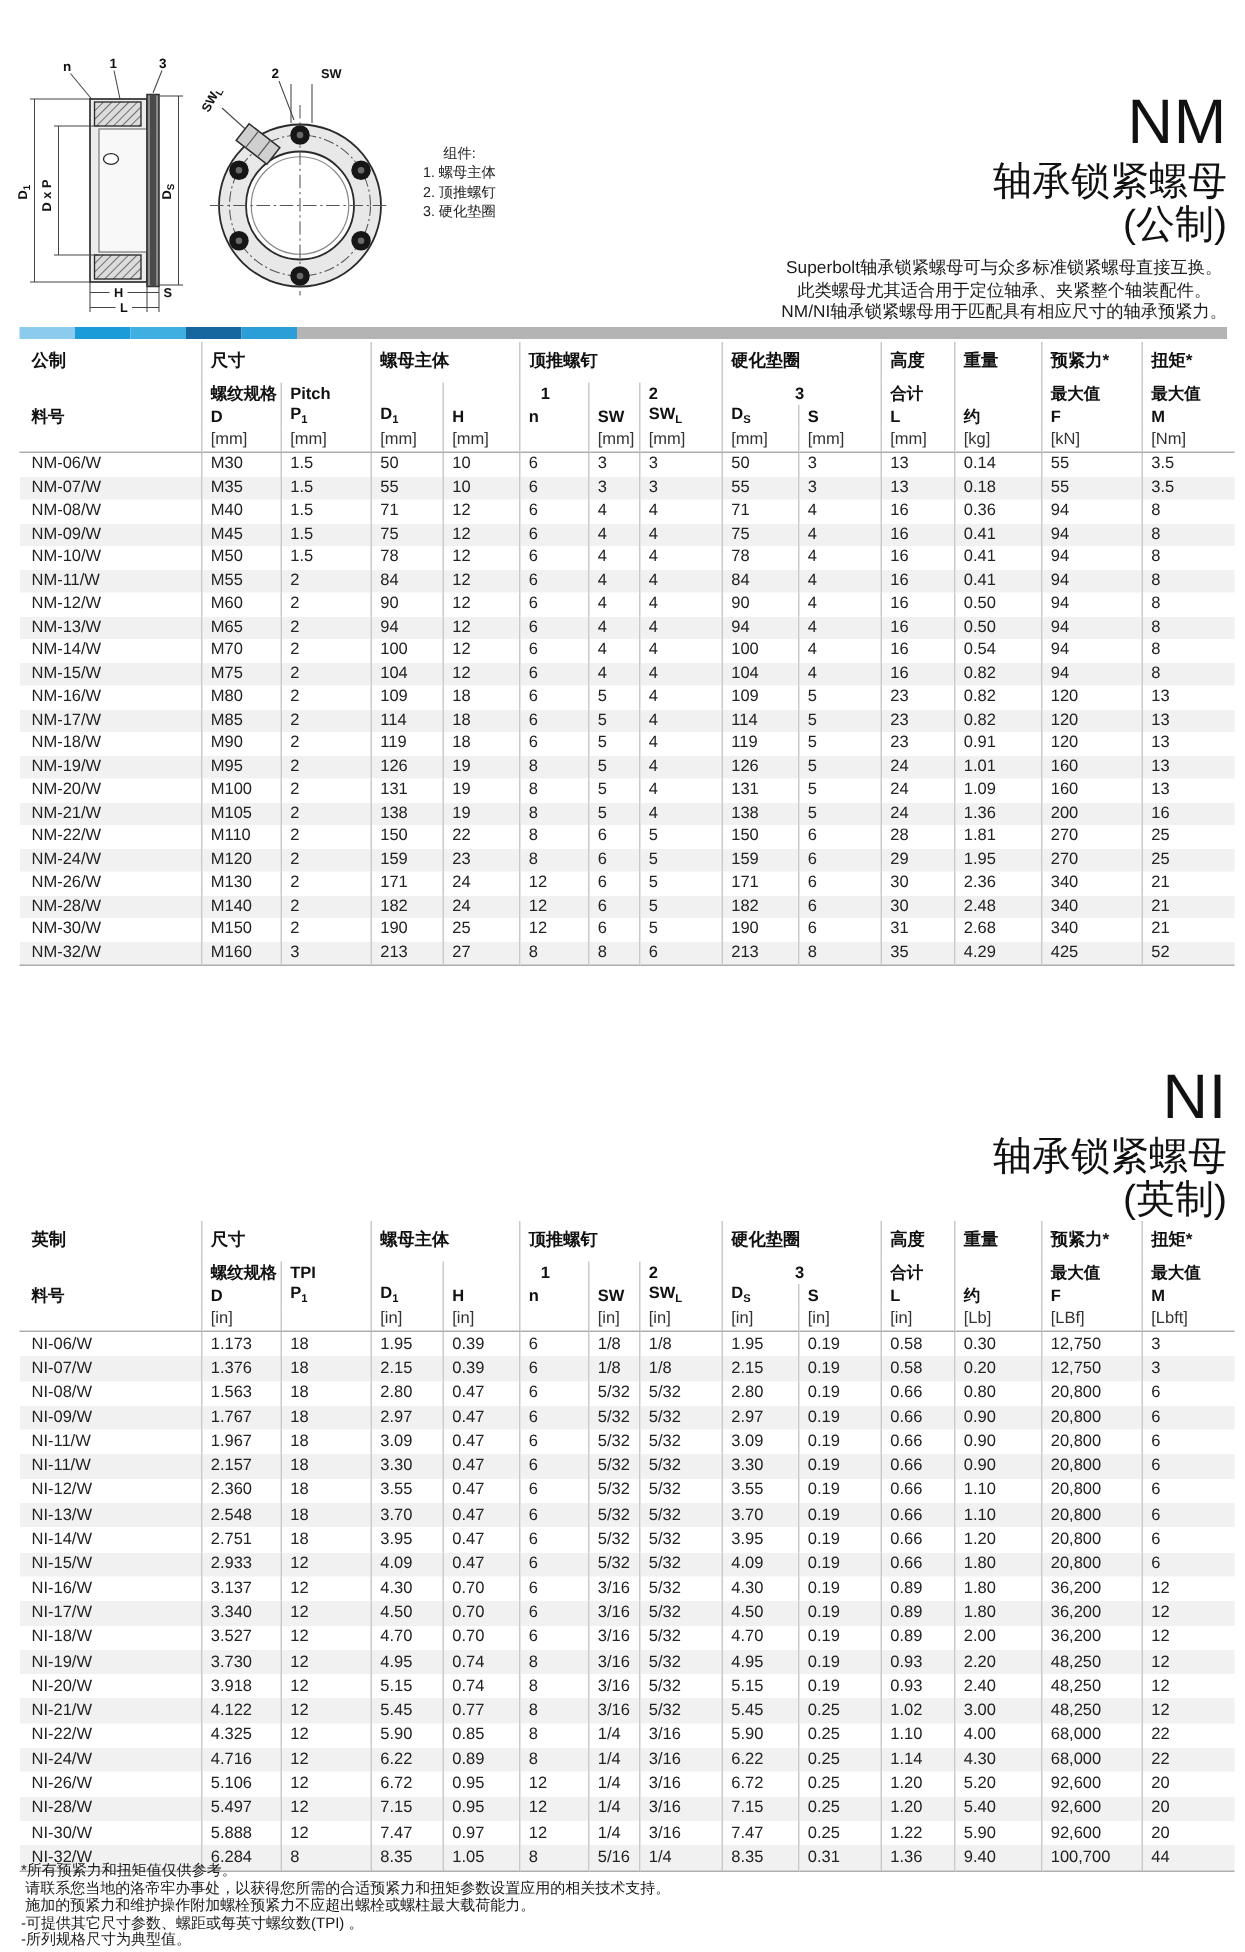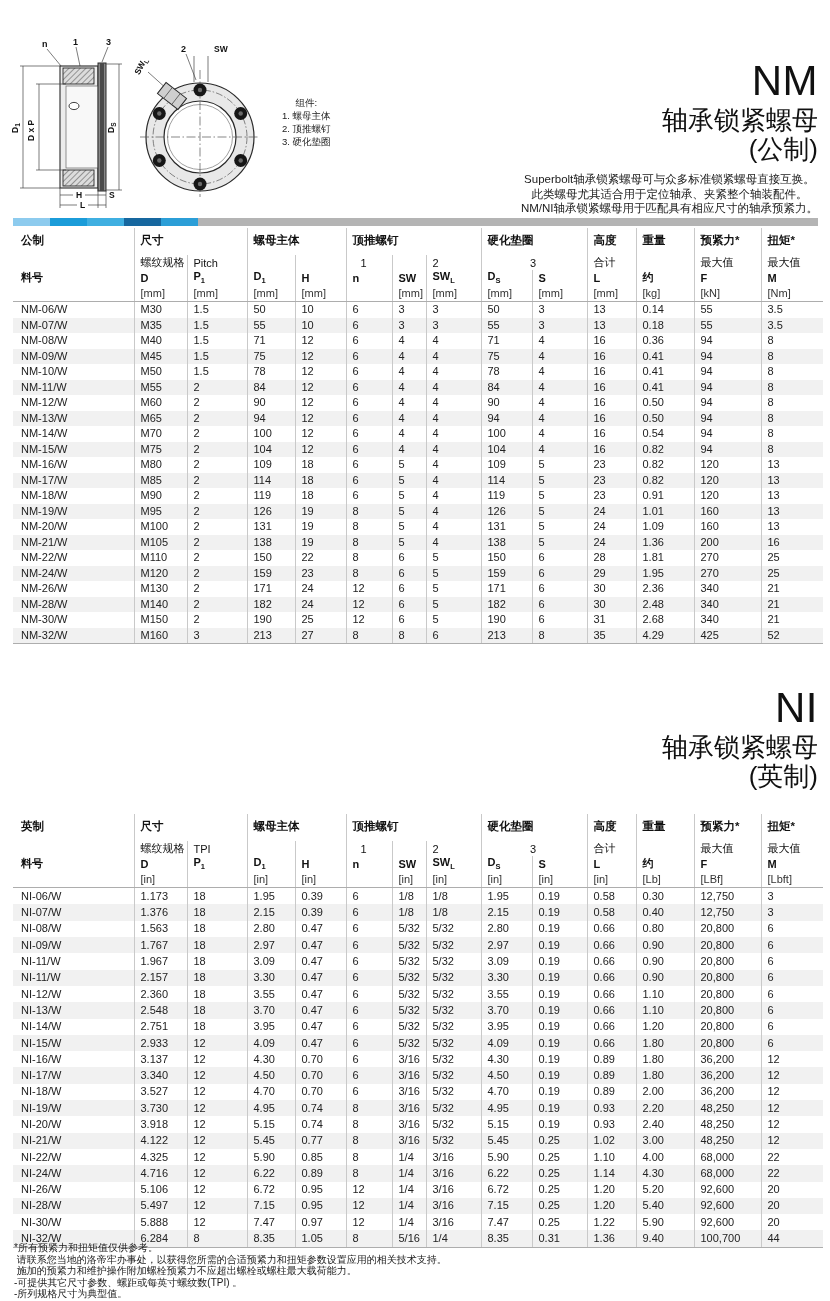--- a/index.html
+++ b/index.html
@@ -2,38 +2,38 @@
 <html><head>
 <meta charset="utf-8">
 <style>
   html,body{margin:0;padding:0;background:#fff;}
   body{font-family:"Liberation Sans","DejaVu Sans",sans-serif;color:#1a1a1a;}
   .page{position:relative;width:830px;height:1301px;background:#fff;overflow:hidden;}
 
   
   .titleblock{position:absolute;right:12px;text-align:right;}
   .tb-nm{top:56px;}
-  .tb-ni{top:683px;}
+  .tb-ni{top:706px;}
   .big{font-size:42px;line-height:50px;font-weight:300;color:#111;letter-spacing:.5px;}
   .subt{font-size:26px;line-height:29px;font-weight:300;color:#111;}
   .desc{margin-top:8px;font-size:11.5px;line-height:14.5px;color:#1a1a1a;text-align:center;}
 
   
   .bar{position:absolute;left:13px;top:218px;width:805px;height:8px;display:flex;}
   .bar .seg{height:100%;}
   .bar .fill{flex:1;}
 
   
   table.spec{position:absolute;left:13px;border-collapse:collapse;table-layout:fixed;font-size:11px;color:#222;}
   .spec th,.spec td{padding:0 2px 0 6px;text-align:left;font-weight:normal;
     border-left:1px solid #c9c9c9;white-space:nowrap;overflow:hidden;vertical-align:middle;}
   .spec th:first-child,.spec td:first-child{border-left:none;padding-left:8px;}
   .spec thead th{color:#111;}
   .spec thead tr.h1 th{font-weight:bold;font-size:11.5px;height:22px;vertical-align:top;padding-top:5px;}
-  .spec thead tr.h2 th{font-weight:normal;height:15px;margin-top:20px;}
+  .spec thead tr.h2 th{font-weight:bold;height:15px;margin-top:20px;}
   .spec thead tr.h3 th{font-weight:bold;height:15px;}
   .spec thead tr.h4 th{height:16px;color:#333;border-bottom:1px solid #adadad;font-weight:normal;}
   .spec thead th.ind{padding-left:14px;}
   .spec thead th.ctr{text-align:center;padding-left:0;}
   .spec tbody tr:nth-child(even){background:#f1f1f1;}
   .spec tbody tr:last-child td{border-bottom:1px solid #adadad;}
   .t-nm tbody td{height:15.5px;line-height:15px;}
   .t-ni tbody td{height:16.3px;line-height:15px;}
   sub{font-size:7.5px;}
 
@@ -716,21 +716,21 @@
           <td>1.376</td>
           <td>18</td>
           <td>2.15</td>
           <td>0.39</td>
           <td>6</td>
           <td>1/8</td>
           <td>1/8</td>
           <td>2.15</td>
           <td>0.19</td>
           <td>0.58</td>
-          <td>0.40</td>
+          <td>0.20</td>
           <td>12,750</td>
           <td>3</td>
         </tr>
         <tr>
           <td>NI-08/W</td>
           <td>1.563</td>
           <td>18</td>
           <td>2.80</td>
           <td>0.47</td>
           <td>6</td>

